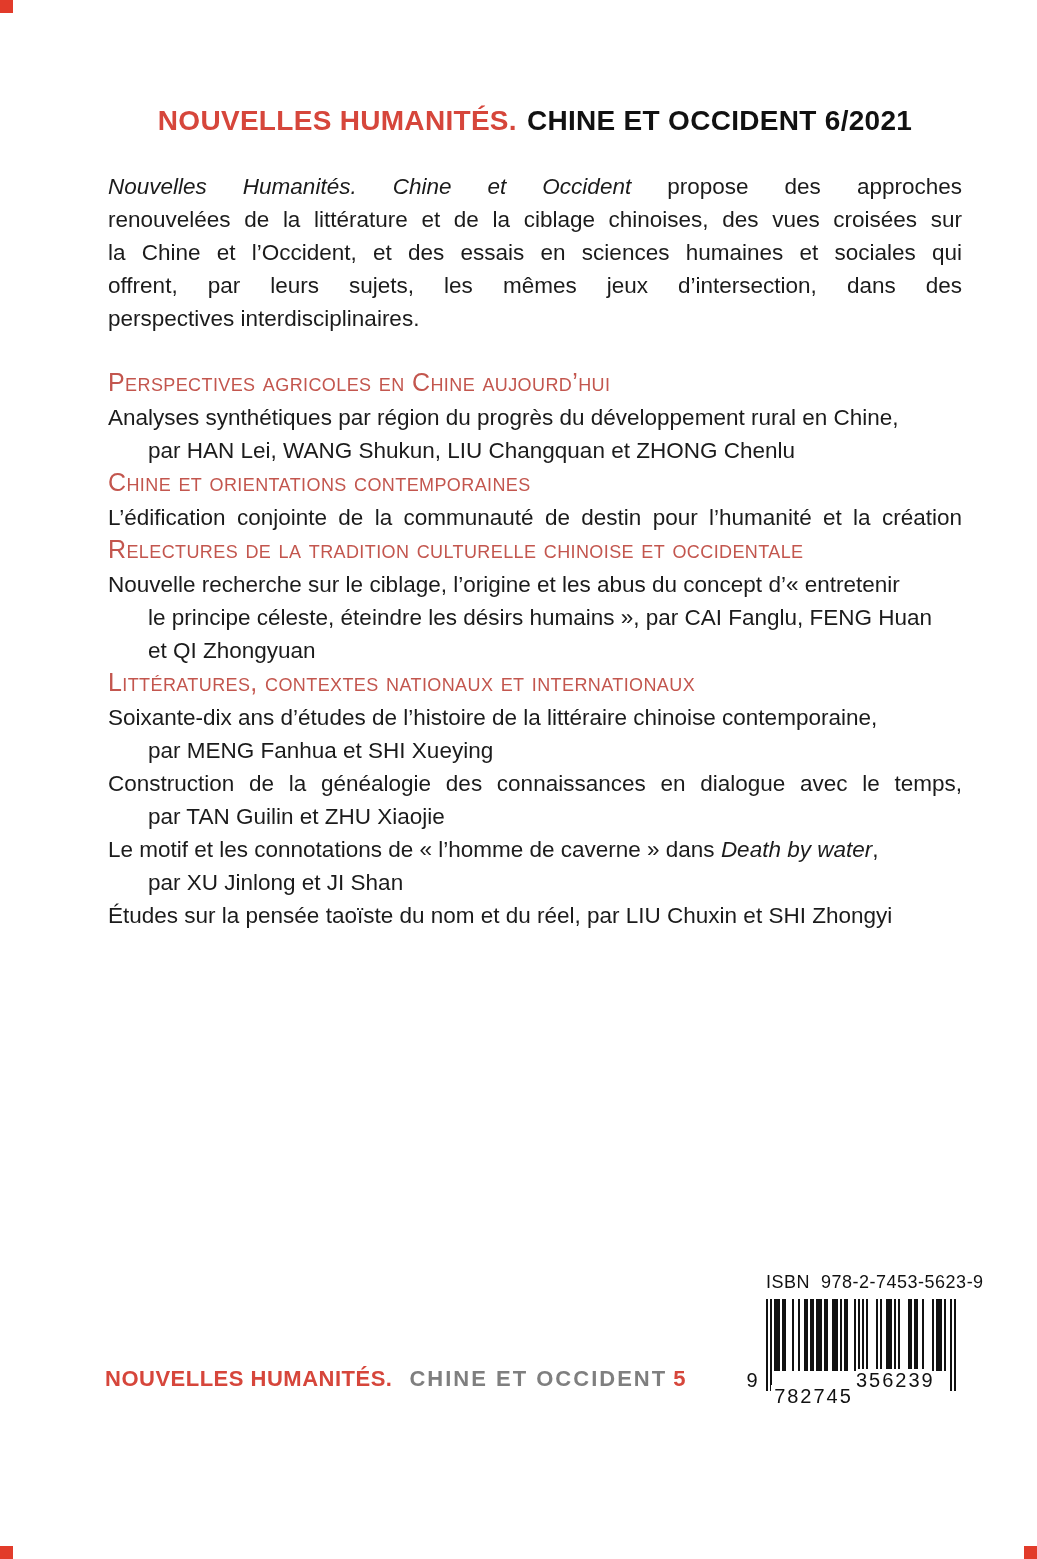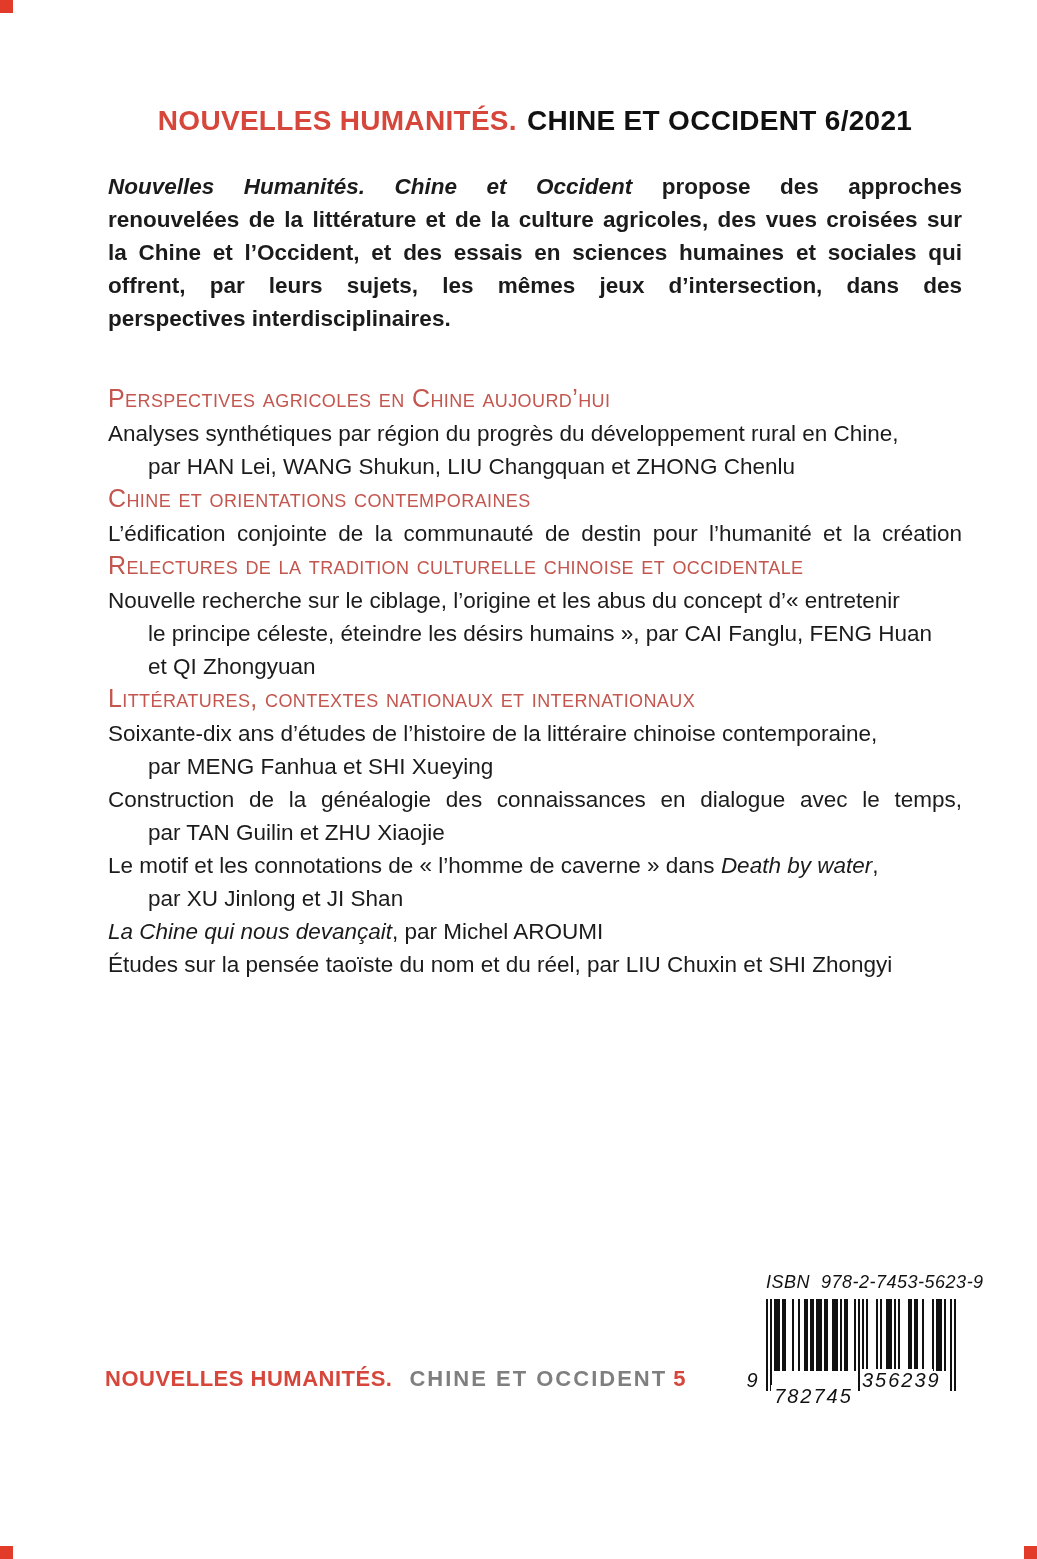--- a/index.html
+++ b/index.html
@@ -18,43 +18,43 @@
 
   .title{
     position:absolute;left:108px;top:105px;width:854px;
     text-align:center;font-weight:bold;font-size:28px;letter-spacing:.3px;
     white-space:nowrap;
   }
   .title .red{color:#d6463b;margin-right:10px;}
   .title .black{color:#111111;}
 
   .content{position:absolute;left:108px;top:170px;width:854px;}
-  .intro{margin-bottom:48px;font-weight:bold;}
+  .intro{margin-bottom:32px;}
   .line{font-size:22.5px;line-height:33px;white-space:normal;}
   .line.just{text-align:justify;text-align-last:justify;}
   .line.indent{padding-left:40px;}
   .it{font-style:italic;}
   .section{}
   .sec-header{
     color:#c3564e;font-variant:small-caps;font-size:25px;line-height:30px;
     letter-spacing:.4px;margin-bottom:4px;
   }
 
-  .barcode-wrap{position:absolute;left:740px;top:1272px;width:240px;font-style:italic;}
+  .barcode-wrap{position:absolute;left:740px;top:1272px;width:240px;}
   .isbn{font-size:18px;letter-spacing:.5px;color:#111;margin-left:26px;white-space:pre;}
   .bars{position:relative;margin-left:26px;margin-top:6px;width:190px;height:92px;}
   .bar{position:absolute;top:0;width:2px;height:72px;background:#111;}
   .bar.guard{height:92px;}
   .bc-digit{
     position:absolute;top:70px;height:22px;background:#ffffff;
     font-size:20px;letter-spacing:2px;color:#111;text-align:center;line-height:22px;
   }
   .bc-lead{left:-24px;width:20px;letter-spacing:0;}
   .bc-left{left:5px;width:85px;margin-top:16px;}
-  .bc-right{left:96px;width:71px;text-align:center;}
+  .bc-right{left:90px;width:71px;text-align:center;}
 
   .footer{
     position:absolute;left:105px;top:1366px;
     font-weight:bold;font-size:22px;white-space:nowrap;
   }
   .footer .red{color:#d6463b;letter-spacing:.5px;}
   .footer .gray{color:#7f7f7f;letter-spacing:2px;margin-left:17px;}
   .footer .num{color:#d6463b;letter-spacing:2px;margin-left:6px;}
 </style>
 </head>
@@ -65,21 +65,21 @@
   <div class="corner bl"></div>
   <div class="corner br"></div>
 
   <div class="title">
     <span class="red">NOUVELLES HUMANITÉS.</span><span class="black">CHINE ET OCCIDENT 6/2021</span>
   </div>
 
   <div class="content">
     <div class="intro">
         <div class="line just"><span class="it">Nouvelles Humanités. Chine et Occident</span><span> propose des approches</span></div>
-        <div class="line just"><span>renouvelées de la littérature et de la culture agricoles, des vues croisées sur</span></div>
+        <div class="line just"><span>renouvelées de la littérature et de la ciblage chinoises, des vues croisées sur</span></div>
         <div class="line just"><span>la Chine et l’Occident, et des essais en sciences humaines et sociales qui</span></div>
         <div class="line just"><span>offrent, par leurs sujets, les mêmes jeux d’intersection, dans des</span></div>
         <div class="line"><span>perspectives interdisciplinaires.</span></div>
       </div>
     <div>
         <div class="section">
           <div class="sec-header">Perspectives agricoles en Chine aujourd’hui</div>
           <div class="line"><span>Analyses synthétiques par région du progrès du développement rural en Chine,</span></div>
           <div class="line indent"><span>par HAN Lei, WANG Shukun, LIU Changquan et ZHONG Chenlu</span></div>
         </div>
@@ -94,21 +94,20 @@
           <div class="line indent"><span>et QI Zhongyuan</span></div>
         </div>
         <div class="section">
           <div class="sec-header">Littératures, contextes nationaux et internationaux</div>
           <div class="line"><span>Soixante-dix ans d’études de l’histoire de la littéraire chinoise contemporaine,</span></div>
           <div class="line indent"><span>par MENG Fanhua et SHI Xueying</span></div>
           <div class="line just"><span>Construction de la généalogie des connaissances en dialogue avec le temps,</span></div>
           <div class="line indent"><span>par TAN Guilin et ZHU Xiaojie</span></div>
           <div class="line"><span>Le motif et les connotations de « l’homme de caverne » dans </span><span class="it">Death by water</span><span>,</span></div>
           <div class="line indent"><span>par XU Jinlong et JI Shan</span></div>
-          <div class="line"><span class="it">La Chine qui nous devançait</span><span>, par Michel AROUMI</span></div>
           <div class="line"><span>Études sur la pensée taoïste du nom et du réel, par LIU Chuxin et SHI Zhongyi</span></div>
         </div>
       </div>
   </div>
 
   <div class="barcode-wrap">
     <div class="isbn">ISBN  978-2-7453-5623-9</div>
     <div class="bars">
         <div class="bar guard" style="left: 0px;"></div>
         <div class="bar guard" style="left: 4px;"></div>

